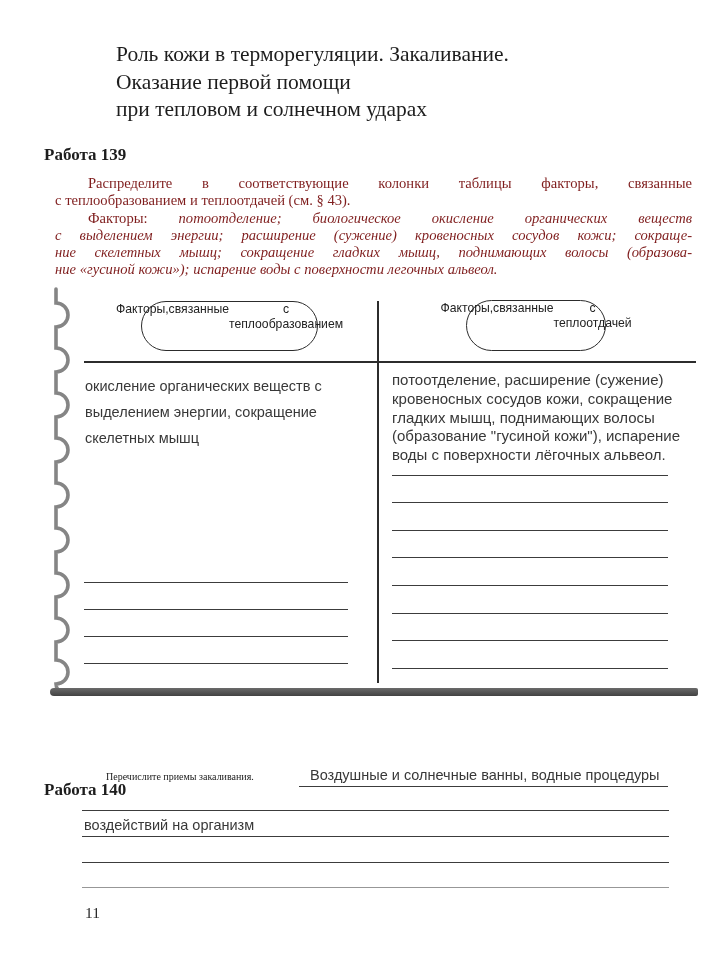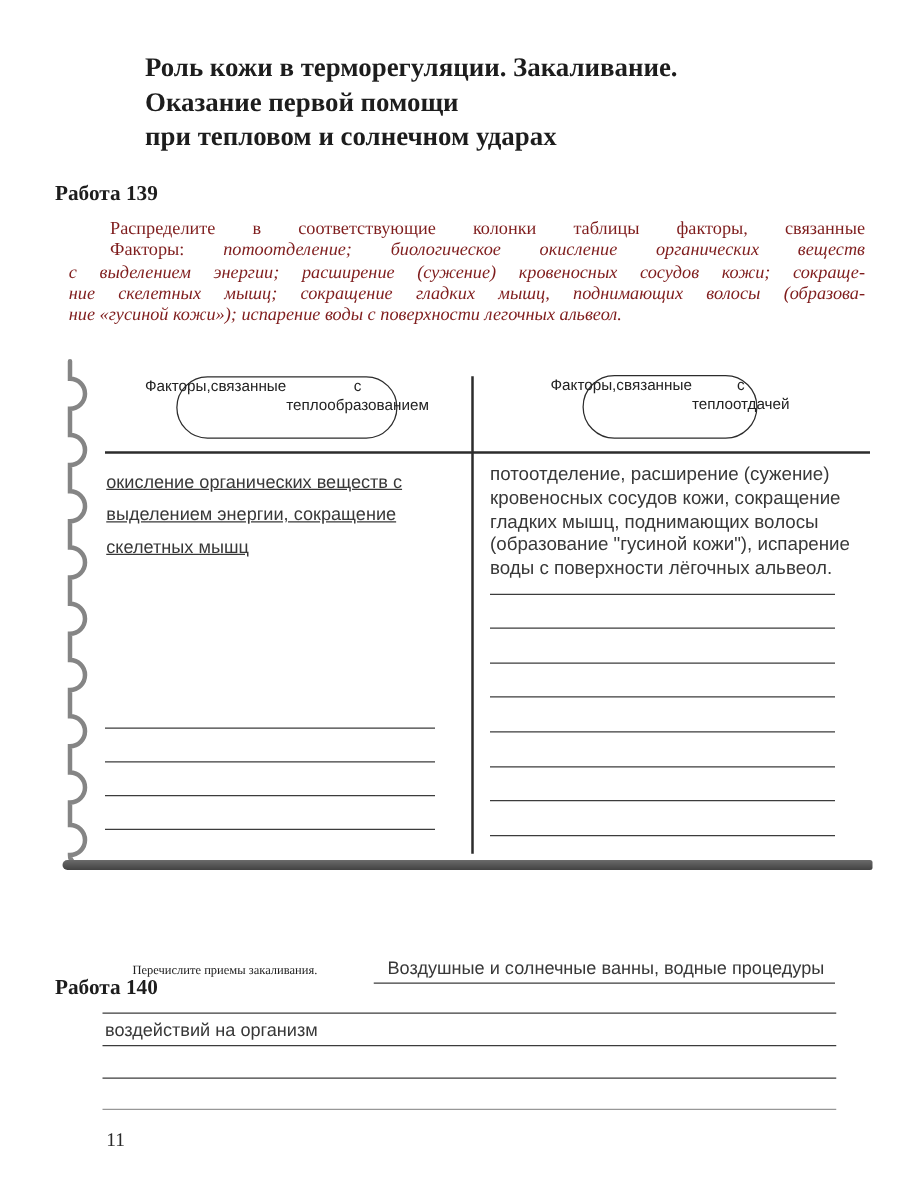--- a/index.html
+++ b/index.html
@@ -7,21 +7,21 @@
     position:relative;
     width:721px;height:957px;
     background:#ffffff;
     font-family:"Liberation Serif","DejaVu Serif",serif;
     color:#1f1f1f;
     overflow:hidden;
   }
   
   .title{
     position:absolute;left:116px;top:41px;width:580px;
-    font-size:21.5px;line-height:27.5px;font-weight:700;color:#1d1d1d;
+    font-size:21.5px;line-height:27.5px;font-weight:400;color:#1d1d1d;
   }
   .wheading{
     position:absolute;left:44px;
     font-size:17px;font-weight:700;color:#1d1d1d;
   }
   .wheading.h139{top:145px;}
   .wheading.h140{top:736px;margin-top:44px;}
   
   .intro{
     position:absolute;left:55px;top:175px;width:637px;
@@ -52,21 +52,21 @@
   .oval .tline{text-align:center;}
   .oval-left{left:141px;top:301px;width:177px;height:50px;}
   .oval-right{left:466px;top:300px;width:140px;height:51px;}
   
   .cell{
     position:absolute;
     font-family:"Liberation Sans","DejaVu Sans",sans-serif;
     color:#383838;
   }
   .cell .tline{white-space:nowrap;}
-  .cell-left{left:85px;top:373px;width:285px;font-size:14.5px;line-height:26px;text-decoration:underline;}
+  .cell-left{left:85px;top:373px;width:285px;font-size:14.5px;line-height:26px;}
   .cell-right{left:392px;top:371px;width:285px;font-size:15px;line-height:18.8px;}
   
   .blanks{position:absolute;}
   .blanks-left{left:84px;top:556px;width:264px;}
   .blanks-right{left:392px;top:448px;width:276px;}
   .blanks-left .blank-line{height:26px;}
   .blanks-right .blank-line{height:26.6px;}
   .blank-line{border-bottom:1.6px solid #3c3c3c;}
   
   .q{
@@ -99,20 +99,21 @@
       <div class="tline">Роль кожи в терморегуляции. Закаливание.</div>
       <div class="tline">Оказание первой помощи</div>
       <div class="tline">при тепловом и солнечном ударах</div>
     </div>
 
   <div class="wheading h139">Работа 139</div>
 
   <div class="intro">
     <div>
         <div class="tline just ind">Распределите в соответствующие колонки таблицы факторы, связанные</div>
+        <div class="tline">с теплообразованием и теплоотдачей (см. § 43).</div>
       </div>
     <div class="factors">
         <div class="tline just ind"><span class="lab">Факторы: </span><span>потоотделение; биологическое окисление органических веществ</span></div>
         <div class="tline just">с выделением энергии; расширение (сужение) кровеносных сосудов кожи; сокраще-</div>
         <div class="tline just">ние скелетных мышц; сокращение гладких мышц, поднимающих волосы (образова-</div>
         <div class="tline">ние «гусиной кожи»); испарение воды с поверхности легочных альвеол.</div>
       </div>
   </div>
 
   <svg class="edge-svg" width="42" height="418" viewBox="0 0 42 418">

